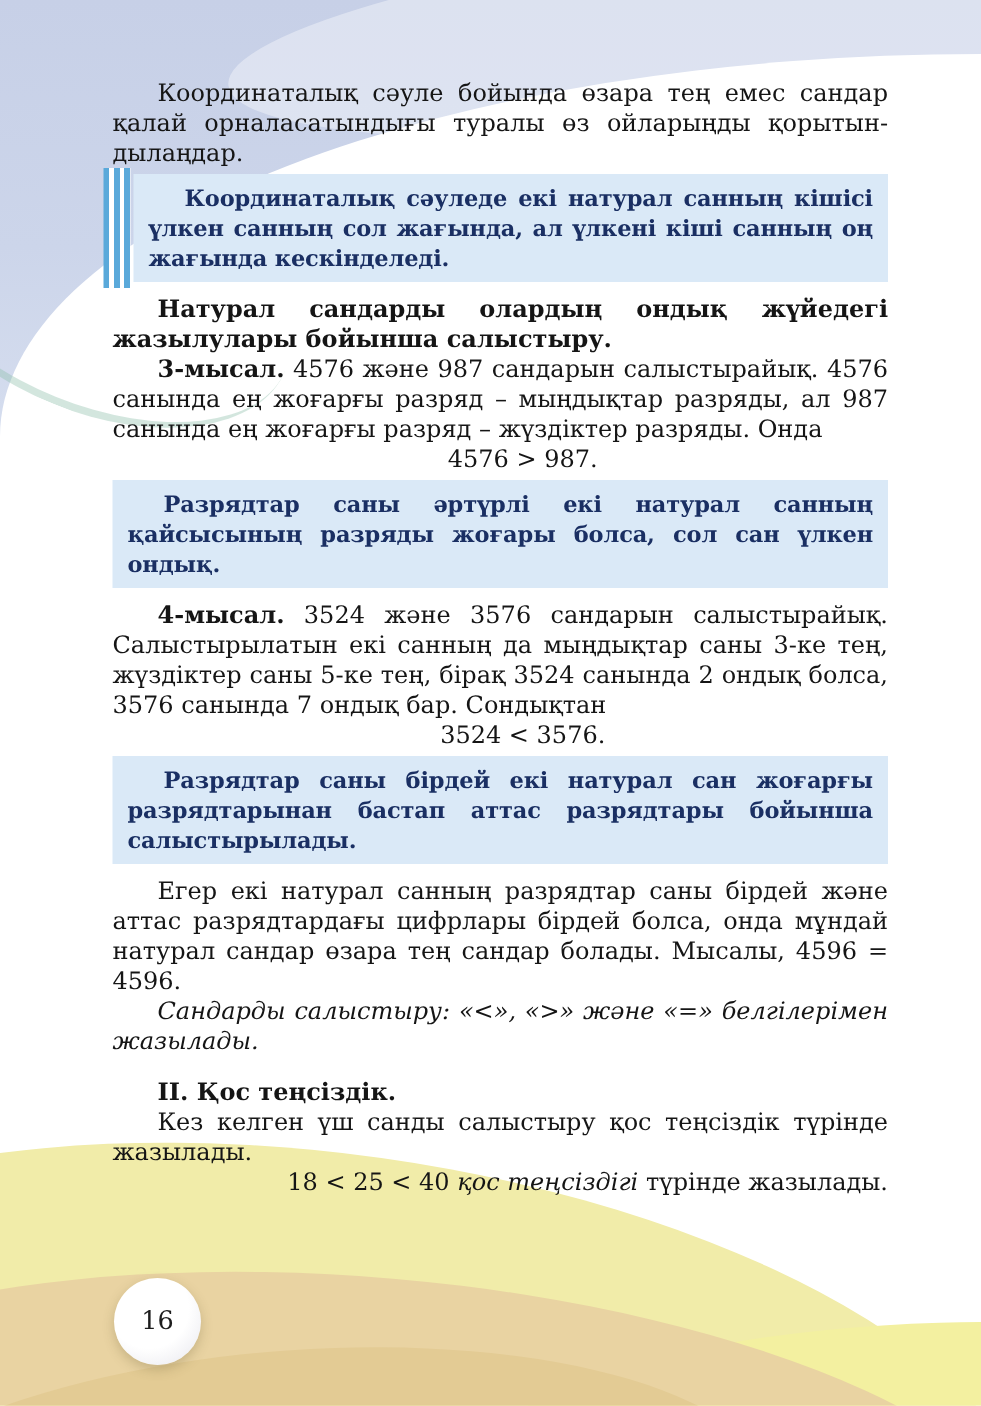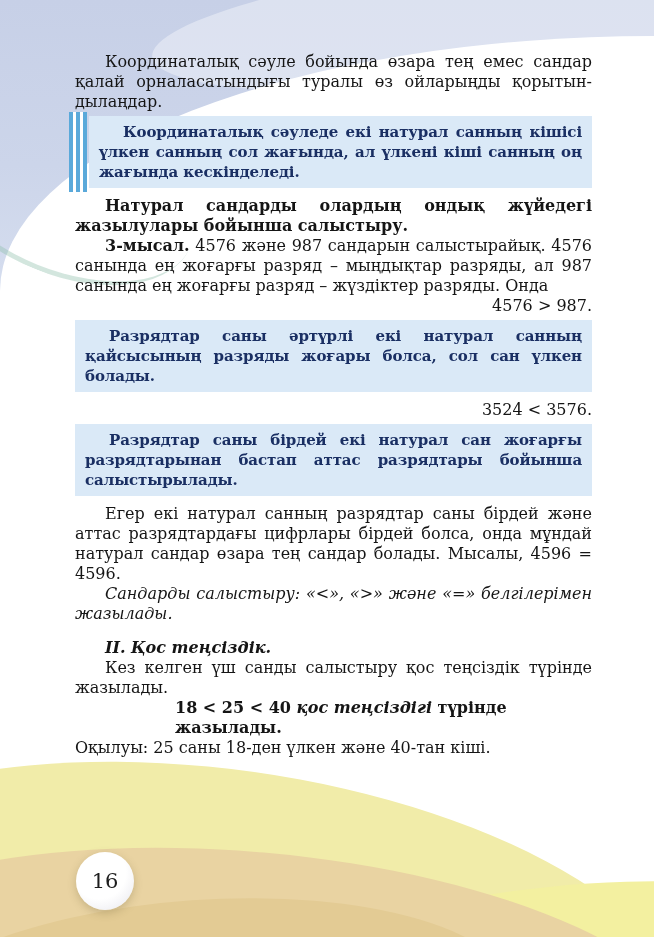--- a/index.html
+++ b/index.html
@@ -27,37 +27,37 @@
   .deco-tan{left:-200px;top:852px;width:900px;height:320px;border-radius:50%;
     background:#e9d3a2;transform:rotate(5deg);}
   .deco-tan2{left:-120px;top:900px;width:640px;height:240px;border-radius:50%;
     background:#e3cb94;transform:rotate(-4deg);}
   
   .page-circle{position:absolute;left:76px;top:852px;width:58px;height:58px;
     border-radius:50%;
     background:radial-gradient(circle at 40% 35%,#ffffff 52%,#efeff3 82%,#dddde4 100%);
     box-shadow:0 3px 8px rgba(90,80,40,0.25);
     display:flex;align-items:center;justify-content:center;
-    font-size:21px;color:#1d1d1d;}
+    font-size:17px;color:#1d1d1d;}
   
   .content{position:absolute;left:75px;top:52px;width:517px;
     font-size:16px;line-height:20px;text-align:justify;}
   .content p{margin:0;text-indent:30px;}
   .it{font-style:italic;}
   .b{font-weight:bold;}
-  .eq{text-align:right;text-indent:0;margin:1px 0;}
+  .eq{text-align:center;text-indent:0;margin:1px 0;}
   .rule-box{background:#dae9f7;color:#1a2f63;font-weight:bold;
     padding:6px 10px;margin:4px 0 8px 0;text-indent:24px;
     font-size:15px;line-height:20px;letter-spacing:-0.1px;}
   .rule1-wrap{position:relative;margin:4px 0 8px 14px;}
   .rule1-wrap .rule-box{margin:0;}
   .stripes{position:absolute;left:-20px;top:-4px;bottom:-4px;width:18px;
     background:repeating-linear-gradient(90deg,#5aa9da 0 4px,#ffffff 4px 7px);}
-  .sec2-title{margin-top:14px !important;font-weight:bold;font-style:italic;}
-  .dbl-ineq{text-indent:0 !important;padding-left:100px;text-align:left;font-weight:bold;}
+  .sec2-title{margin-top:14px !important;font-weight:bold;}
+  .dbl-ineq{text-indent:0 !important;padding-left:100px;text-align:right;}
   .no-indent{text-indent:0 !important;}
 </style>
 </head>
 <body>
 
 <div class="deco deco-top"></div>
 <div class="deco deco-top-streak"></div>
 <div class="deco deco-white"></div>
 <div class="deco deco-teal"></div>
 <div class="deco deco-pale"></div>
@@ -77,36 +77,36 @@
   <div class="rule1-wrap">
     <div class="stripes"></div>
     <div class="rule-box">Координаталық сәуледе екі натурал санның кішісі үлкен санның сол жағында, ал үлкені кіші санның оң жағында кескін­деледі.</div>
   </div>
 
   <p><span class="b">Натурал сандарды олардың ондық жүйедегі жазылулары бо­йынша салыстыру.</span></p>
 
   <p><span class="b">3-мысал.</span><span> 4576 және 987 сандарын салыстырайық. 4576 санын­да ең жоғарғы разряд – мыңдықтар разряды, ал 987 санында ең жоғарғы разряд – жүздіктер разряды. Онда</span></p>
   <p class="eq">4576 &gt; 987.</p>
 
-  <div class="rule-box">Разрядтар саны әртүрлі екі натурал санның қайсысының разряды жоғары болса, сол сан үлкен болады.</div>
+  <div class="rule-box">Разрядтар саны әртүрлі екі натурал санның қайсысының разряды жоғары болса, сол сан үлкен ондық.</div>
 
+  <p><span class="b">4-мысал.</span><span> 3524 және 3576 сандарын салыстырайық. Салысты­рылатын екі санның да мыңдықтар саны 3-ке тең, жүздіктер саны 5-ке тең, бірақ 3524 санында 2 ондық болса, 3576 санында 7 ондық бар. Сондықтан</span></p>
   <p class="eq">3524 &lt; 3576.</p>
 
   <div class="rule-box">Разрядтар саны бірдей екі натурал сан жоғарғы разрядтары­нан бастап аттас разрядтары бойынша салыстыры­лады.</div>
 
   <p>Егер екі натурал санның разрядтар саны бірдей және аттас разрядтардағы цифрлары бірдей болса, онда мұндай натурал сан­дар өзара тең сандар болады. Мысалы, 4596 = 4596.</p>
 
   <p><span class="it">Сандарды салыстыру: «&lt;», «&gt;» және «=» белгілерімен жазыла­ды.</span></p>
 
 
 
 
 
   <p class="sec2-title">ІІ. Қос теңсіздік.</p>
 
   <p>Кез келген үш санды салыстыру қос теңсіздік түрінде жазыла­ды.</p>
 
 
   <p class="dbl-ineq"><span>18 &lt; 25 &lt; 40 </span><span class="it">қос теңсіздігі</span><span> түрінде жазылады.</span></p>
 
-  <p class="no-indent">Оқылуы: 25 саны 18-ден үлкен және 40-тан кіші.</p>
 
 </div>
 
 </body></html>

